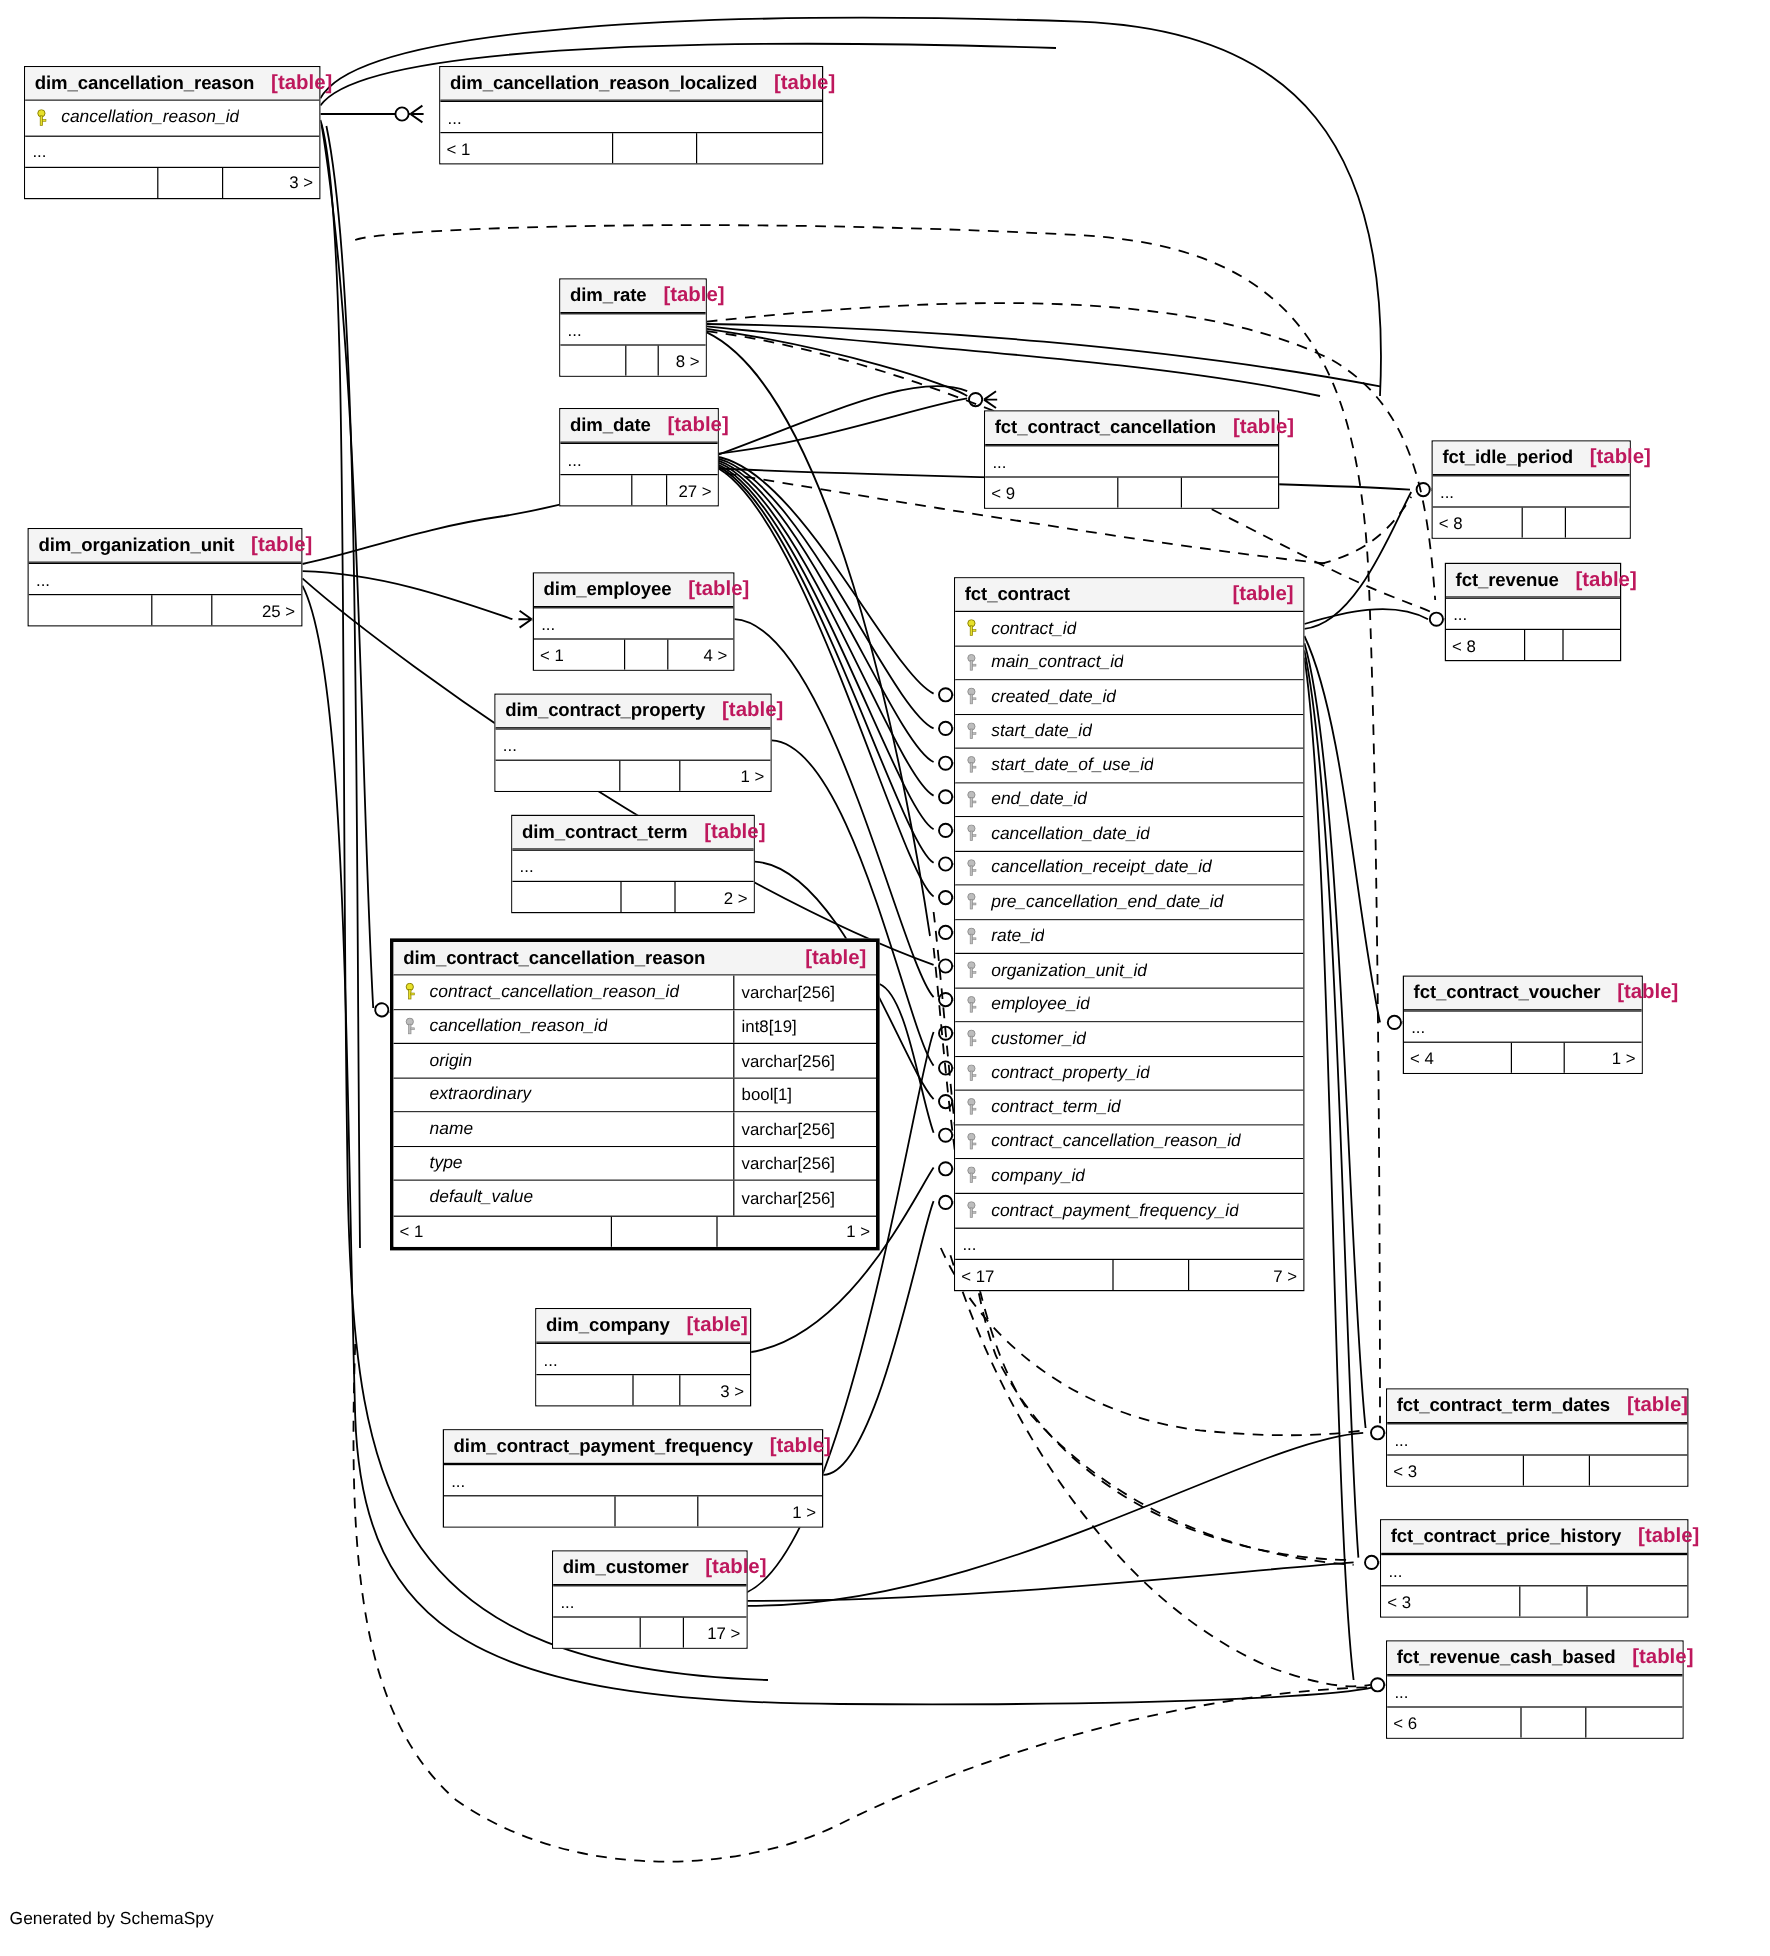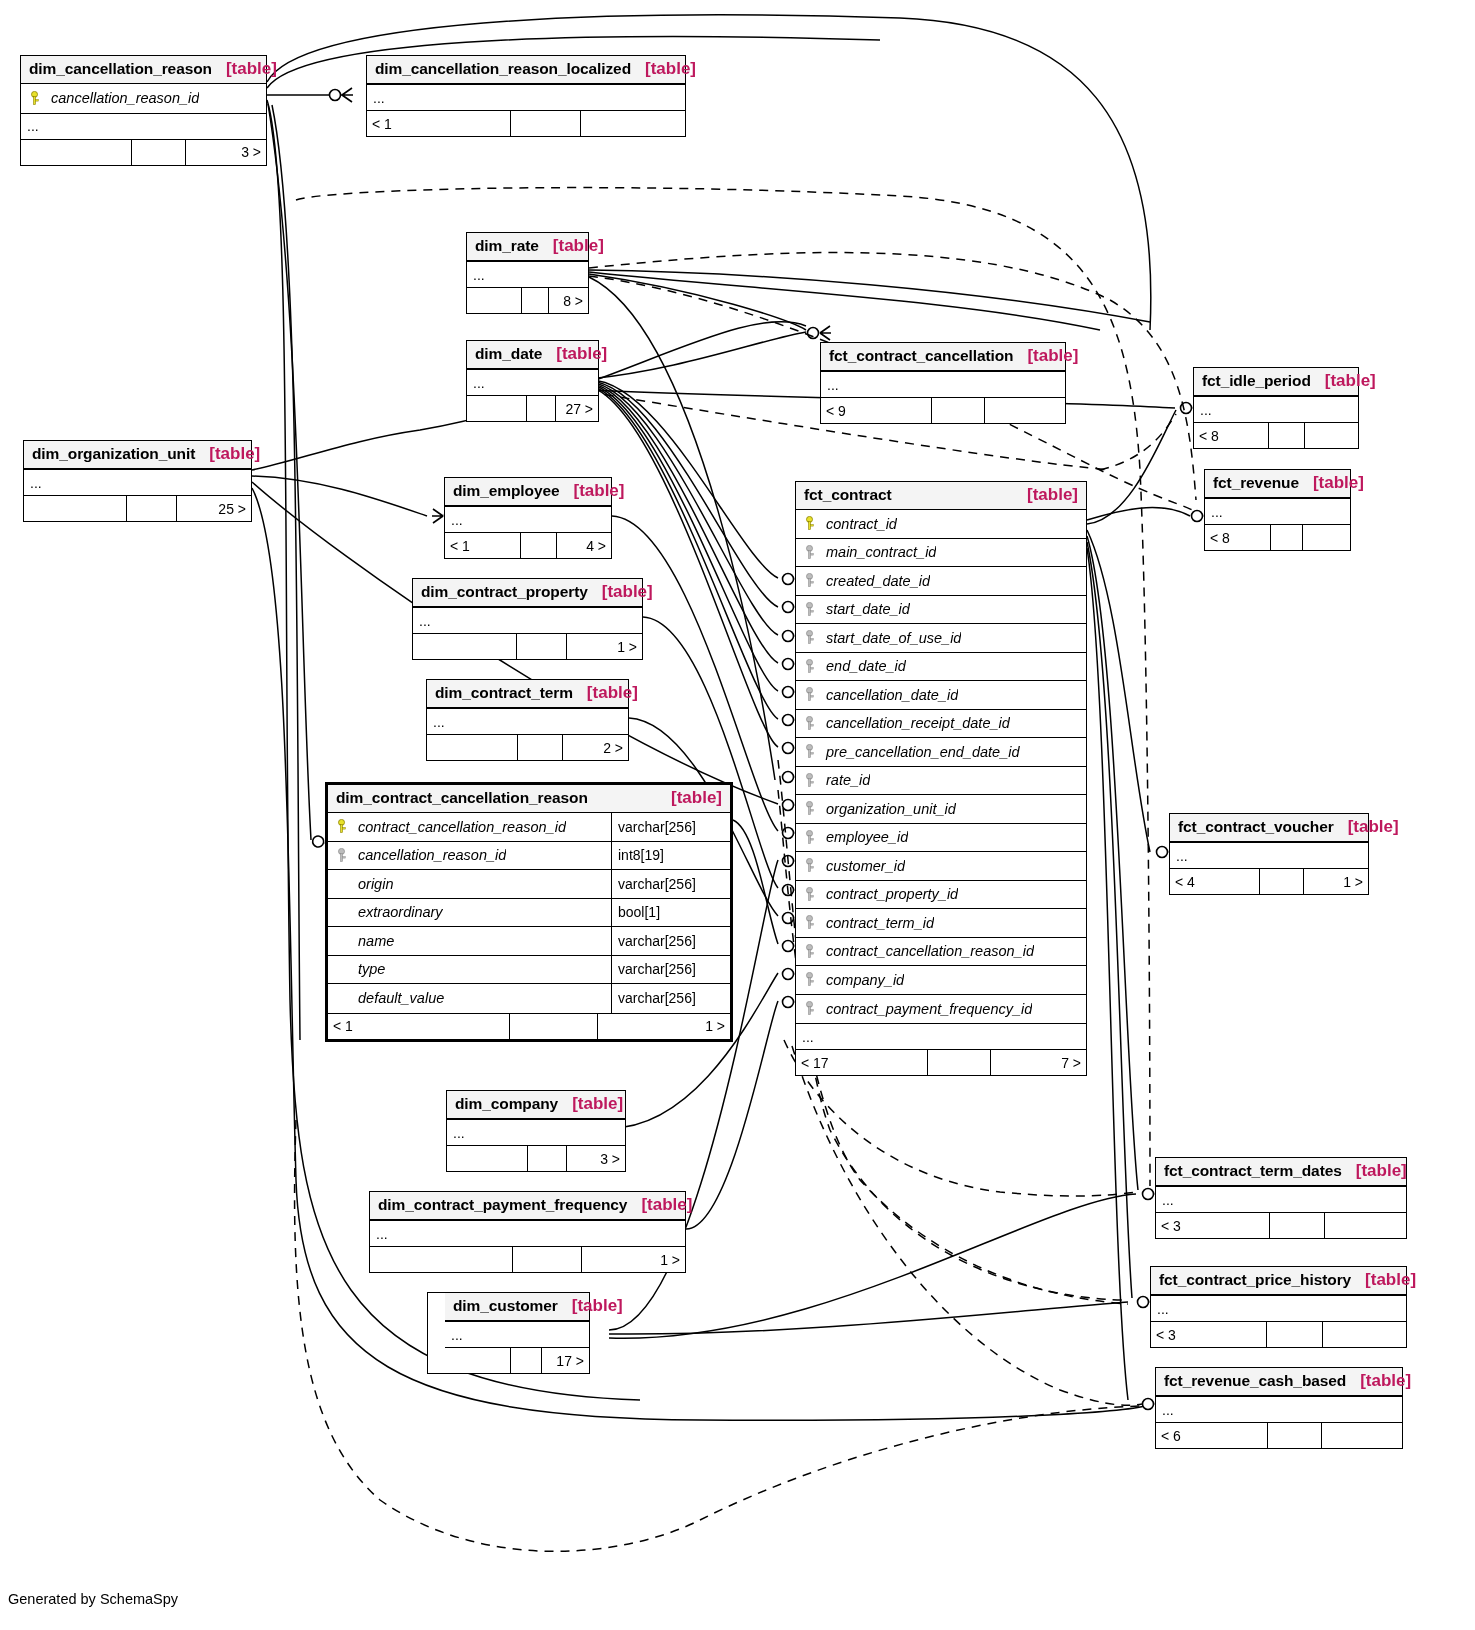--- a/index.html
+++ b/index.html
@@ -437,21 +437,21 @@
         <span class="tb-name">fct_contract_price_history</span>
         <span class="tb-tag">[table]</span>
       </div>
       <div class="ellipsis-row">...</div>
       <div class="footer-row">
         <div class="footer-cell c1">&lt; 3</div>
         <div class="footer-cell c2"></div>
         <div class="footer-cell c3"></div>
       </div>
     </div>
-    <div class="table-box" style="left: 427px; top: 1292px; width: 163px; padding-left: 17px;">
+    <div class="table-box" style="left: 460px; top: 1292px; width: 163px;">
       <div class="tb-title">
         <span class="tb-name">dim_customer</span>
         <span class="tb-tag">[table]</span>
       </div>
       <div class="ellipsis-row">...</div>
       <div class="footer-row">
         <div class="footer-cell c1"></div>
         <div class="footer-cell c2"></div>
         <div class="footer-cell c3">17 &gt;</div>
       </div>

